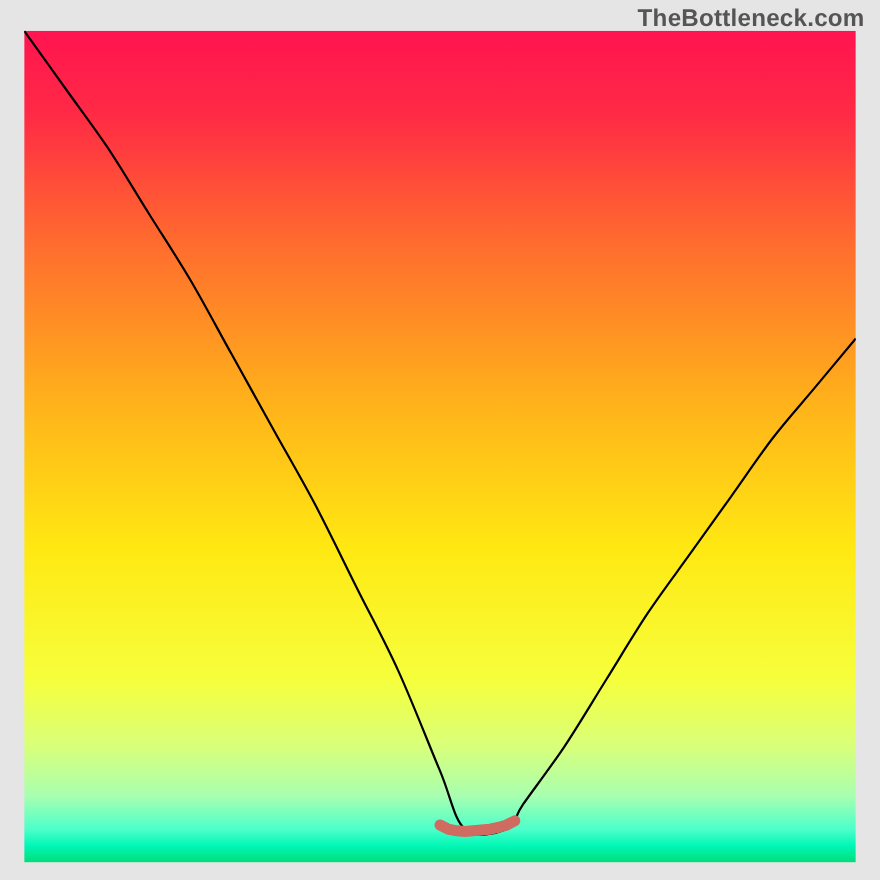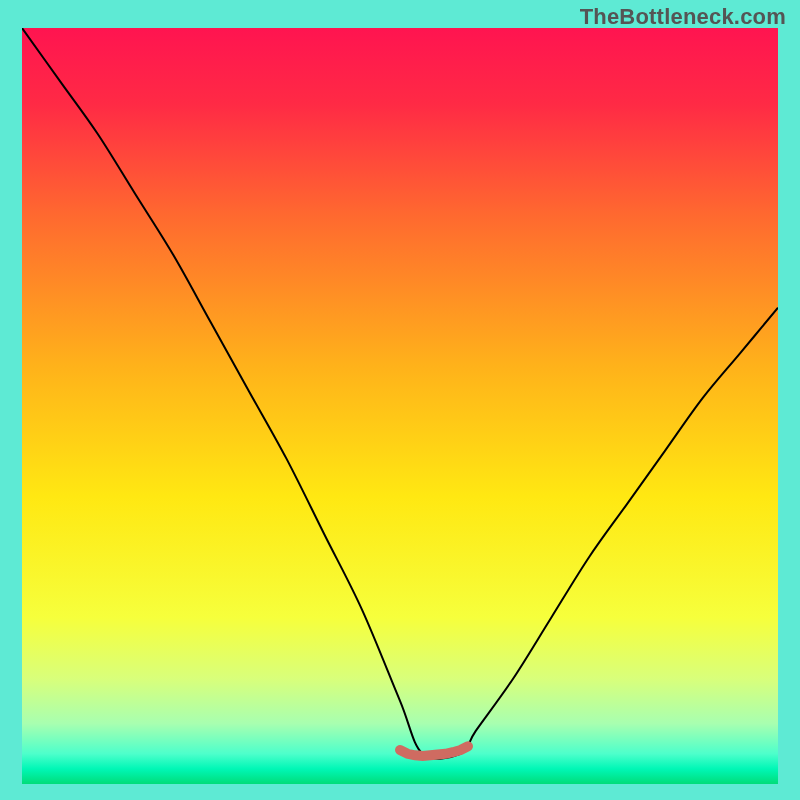--- a/index.html
+++ b/index.html
@@ -8,21 +8,21 @@
     width: 800px;
     height: 800px;
     background: #000;
     font-family: Arial, Helvetica, sans-serif;
     overflow: hidden;
   }
   .frame {
     position: relative;
     width: 800px;
     height: 800px;
-    background: #5eead4;
+    background: #e5e5e5;
   }
   .watermark {
     position: absolute;
     top: 4px;
     right: 14px;
     color: #555;
     font-size: 22px;
     font-weight: 600;
     letter-spacing: 0.2px;
     z-index: 10;

